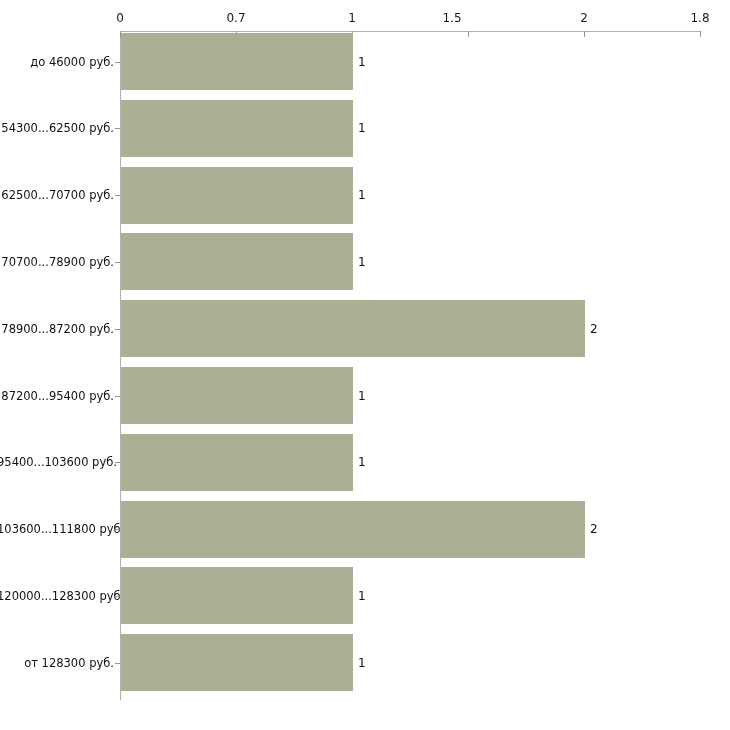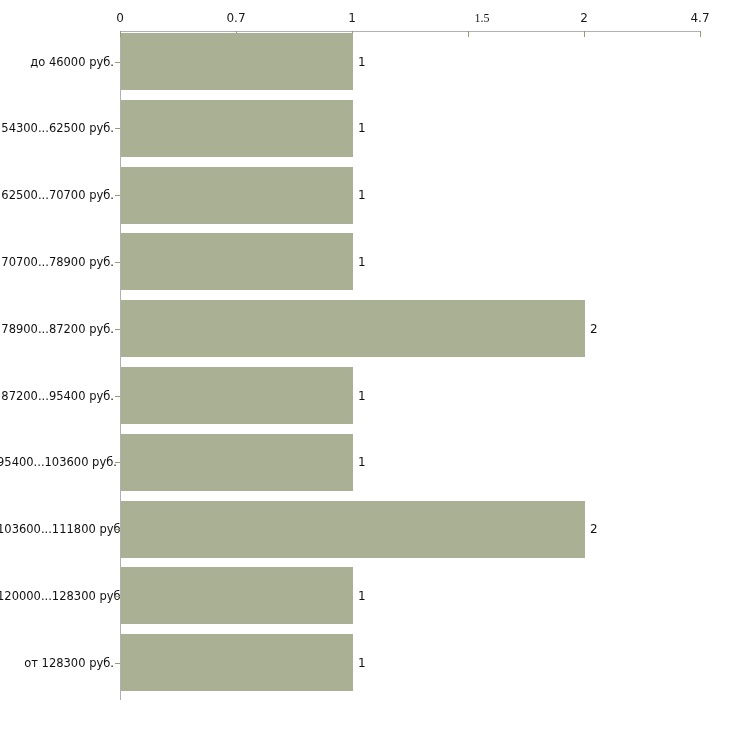--- a/index.html
+++ b/index.html
@@ -96,25 +96,25 @@
   <div class="axis-line-y"></div>
 
   <div id="x-ticks">
       <div class="tick-mark" style="left: 120px;"></div>
       <div class="tick-label" style="left: 120px;">0</div>
       <div class="tick-mark" style="left: 236px;"></div>
       <div class="tick-label" style="left: 236px;">0.7</div>
       <div class="tick-mark" style="left: 352px;"></div>
       <div class="tick-label" style="left: 352px;">1</div>
       <div class="tick-mark" style="left: 468px;"></div>
-      <div class="tick-label" style="left: 482px; font-family: Liberation Serif, serif;">1.5</div>
+      <div class="tick-label" style="left: 452px;">1.5</div>
       <div class="tick-mark" style="left: 584px;"></div>
       <div class="tick-label" style="left: 584px;">2</div>
       <div class="tick-mark" style="left: 700px;"></div>
-      <div class="tick-label" style="left: 700px;">4.7</div>
+      <div class="tick-label" style="left: 700px;">1.8</div>
     </div>
   <div id="y-categories">
       <div class="cat-label" style="left: -3px; width: 117px; top: 54.5px; right: auto;">до 46000 руб.</div>
       <div class="cat-tick" style="top: 62px;"></div>
       <div class="cat-label" style="left: -3px; width: 117px; top: 121.3px; right: auto;">54300...62500 руб.</div>
       <div class="cat-tick" style="top: 128px;"></div>
       <div class="cat-label" style="left: -3px; width: 117px; top: 188.1px; right: auto;">62500...70700 руб.</div>
       <div class="cat-tick" style="top: 195px;"></div>
       <div class="cat-label" style="left: -3px; width: 117px; top: 254.9px; right: auto;">70700...78900 руб.</div>
       <div class="cat-tick" style="top: 262px;"></div>

